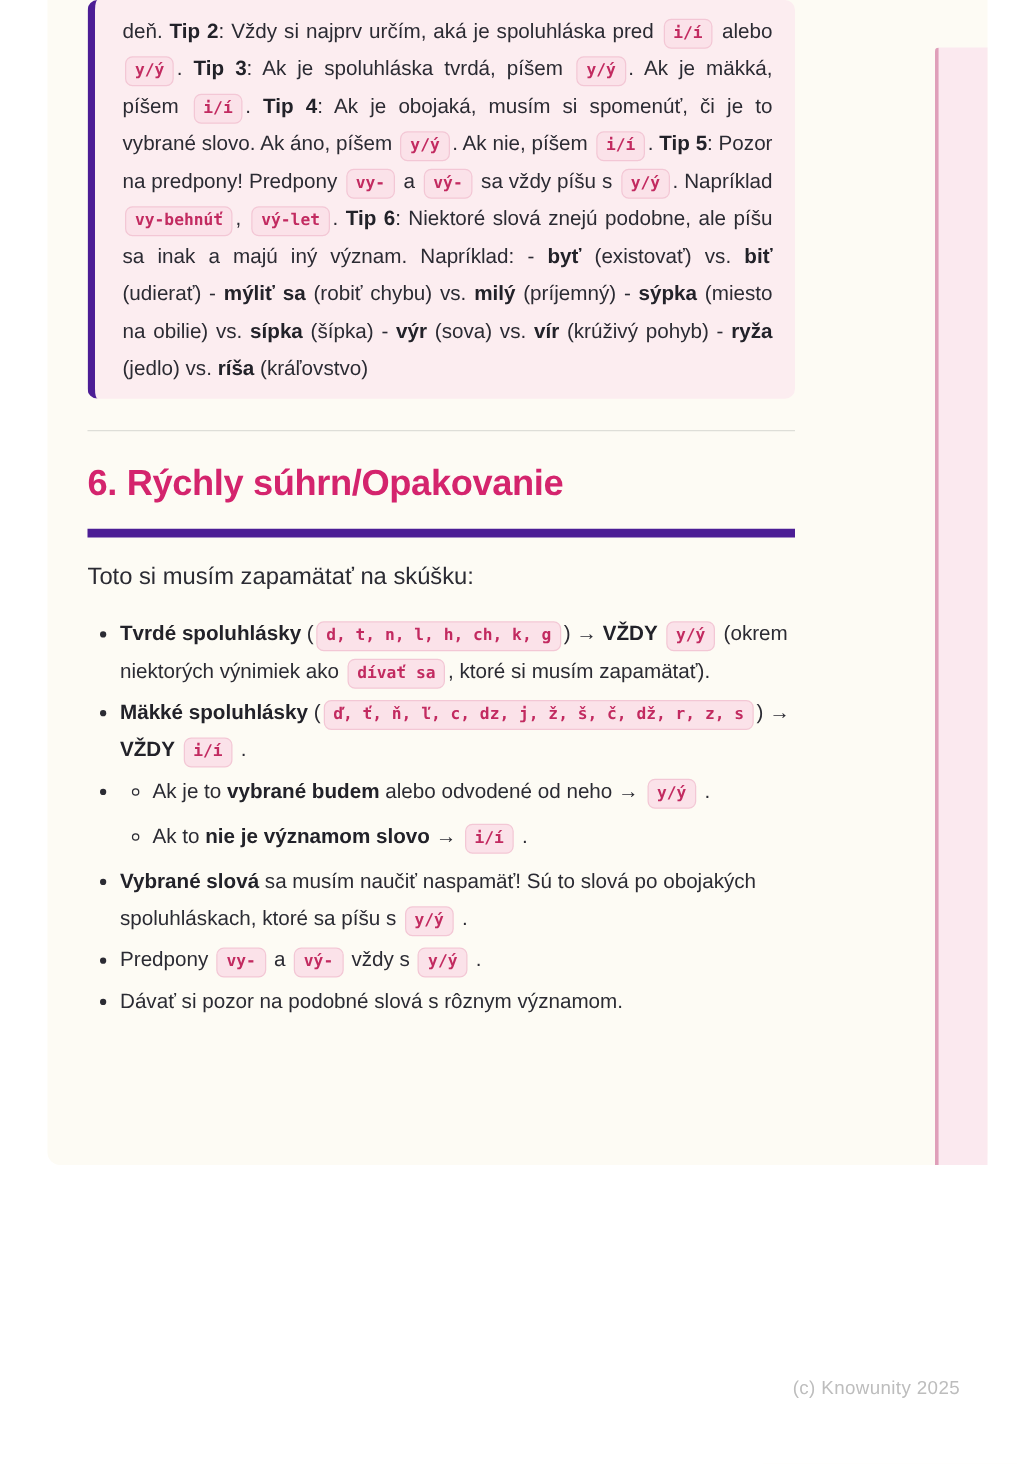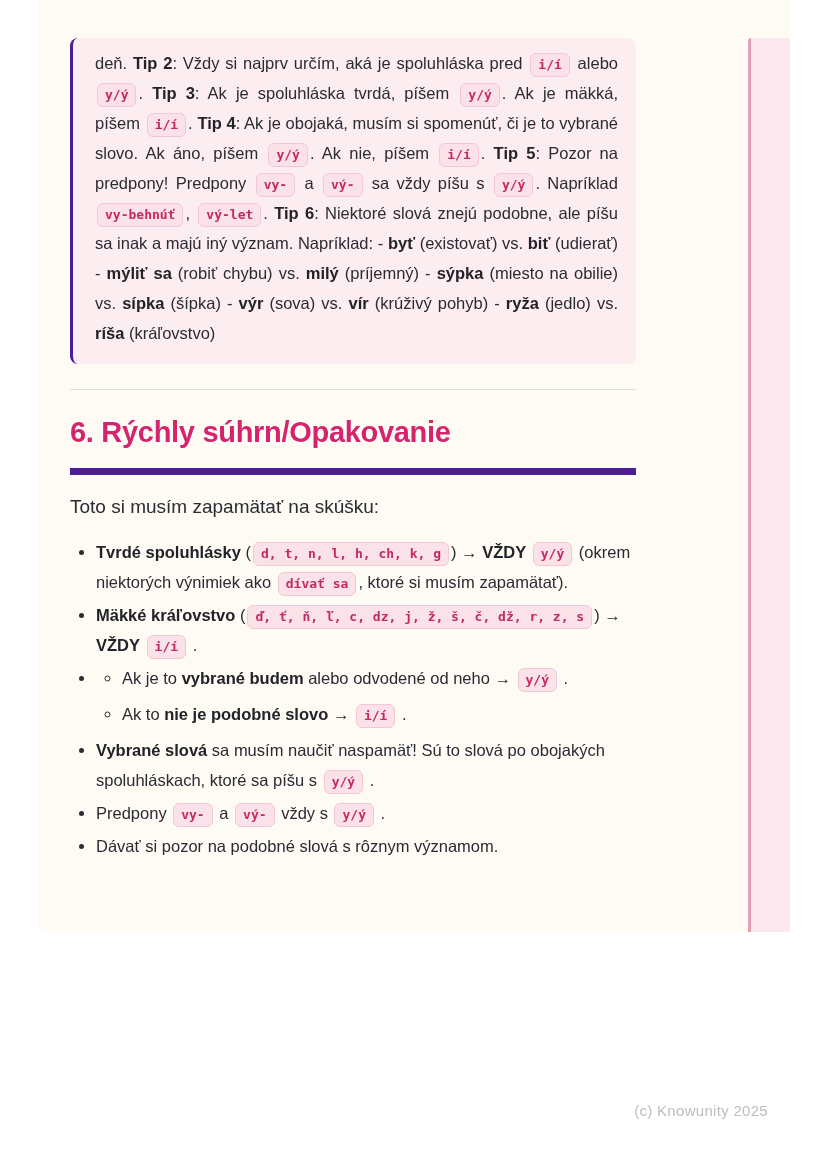--- a/index.html
+++ b/index.html
@@ -18,25 +18,24 @@
   .side-strip{
     position:absolute;top:38px;right:0;bottom:0;width:39px;
     background:#fbe9ef;
     border-left:3px solid #df9fb9;
     border-top-left-radius:3px;
   }
   .content{
     position:absolute;left:32px;top:0;width:566px;
   }
   .callout{
-    margin-top:38px;
     background:#fcedf0;
-    border-left:3px solid #4c1d95;
+    border-left:6px solid #4c1d95;
     border-radius:8px;
-    padding:10px 18px 16px 22px;
+    padding:10px 18px 9px 22px;
   }
   .callout p{
     margin:0;
     font-size:16.5px;line-height:30px;
     text-align:justify;
     color:#2b2b33;
   }
   .chip{
     display:inline-block;
     background:#fbe2e9;
@@ -109,25 +108,25 @@
     </div>
 
     <hr class="divider">
 
     <h2 class="heading">6. Rýchly súhrn/Opakovanie</h2>
 
     <p class="intro">Toto si musím zapamätať na skúšku:</p>
 
     <ul class="main-list">
       <li><strong>Tvrdé spoluhlásky</strong> (<span class="chip">d, t, n, l, h, ch, k, g</span>) → <strong>VŽDY</strong> <span class="chip">y/ý</span> (okrem niektorých výnimiek ako <span class="chip">dívať sa</span>, ktoré si musím zapamätať).</li>
-      <li><strong>Mäkké kráľovstvo</strong> (<span class="chip">ď, ť, ň, ľ, c, dz, j, ž, š, č, dž, r, z, s</span>) → <strong>VŽDY</strong> <span class="chip">i/í</span> .</li>
+      <li><strong>Mäkké spoluhlásky</strong> (<span class="chip">ď, ť, ň, ľ, c, dz, j, ž, š, č, dž, r, z, s</span>) → <strong>VŽDY</strong> <span class="chip">i/í</span> .</li>
       <li>
         <ul class="sub-list">
           <li>Ak je to <strong>vybrané budem</strong> alebo odvodené od neho → <span class="chip">y/ý</span> .</li>
-          <li>Ak to <strong>nie je podobné slovo</strong> → <span class="chip">i/í</span> .</li>
+          <li>Ak to <strong>nie je významom slovo</strong> → <span class="chip">i/í</span> .</li>
         </ul>
       </li>
       <li><strong>Vybrané slová</strong> sa musím naučiť naspamäť! Sú to slová po obojakých spoluhláskach, ktoré sa píšu s <span class="chip">y/ý</span> .</li>
       <li>Predpony <span class="chip">vy-</span> a <span class="chip">vý-</span> vždy s <span class="chip">y/ý</span> .</li>
       <li>Dávať si pozor na podobné slová s rôznym významom.</li>
     </ul>
 
 
   </div>
 </div>

